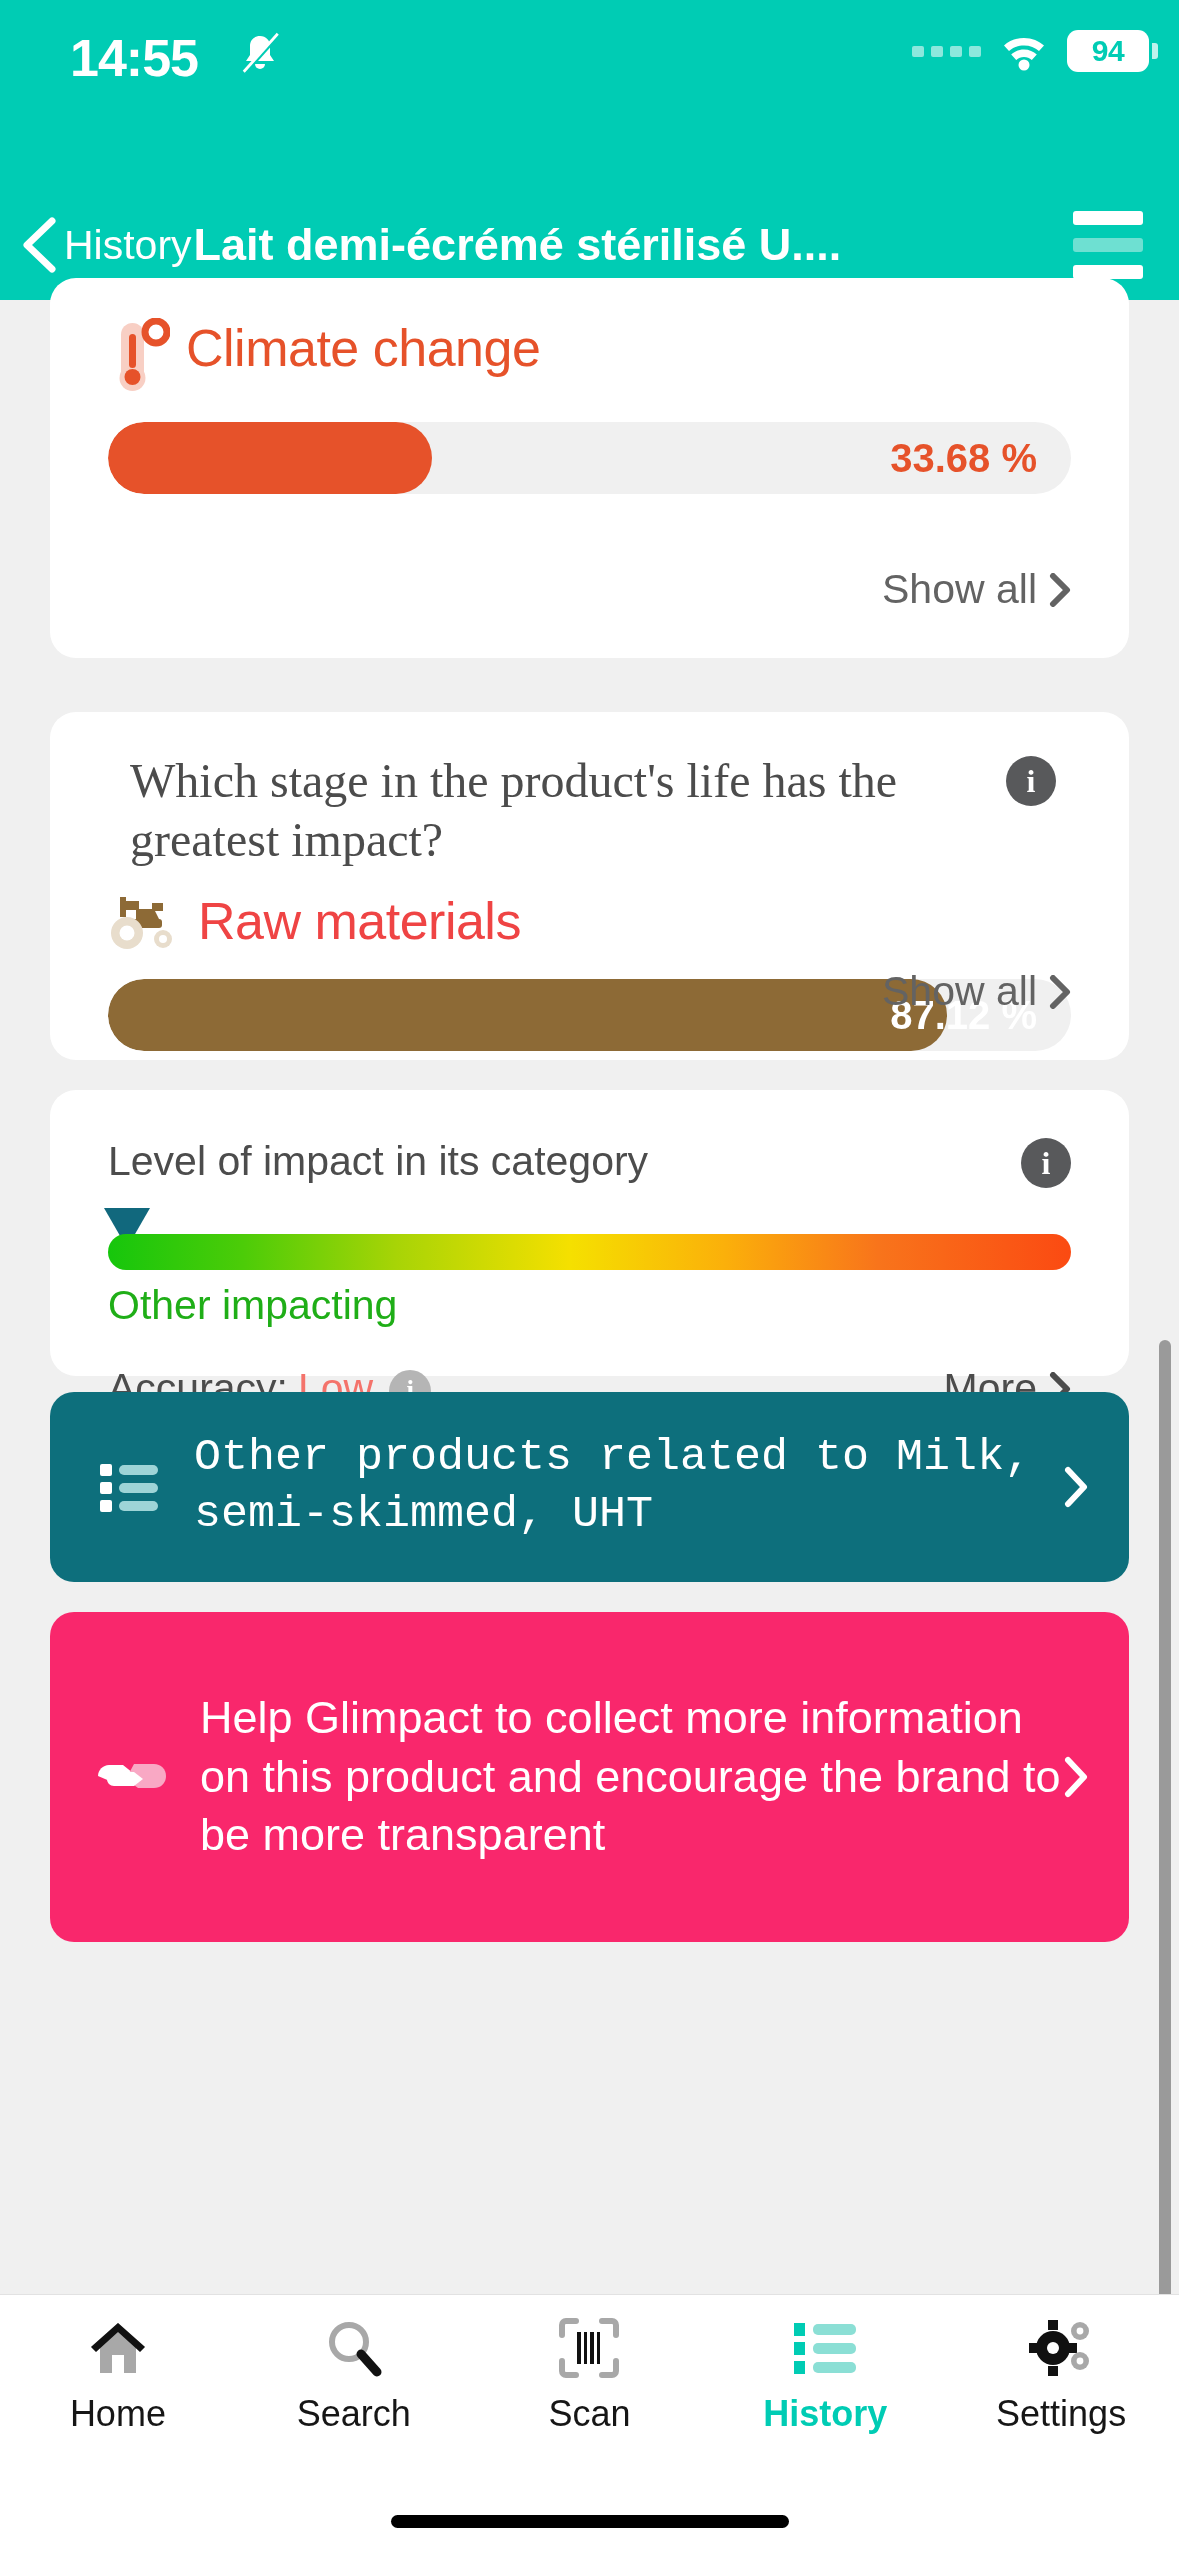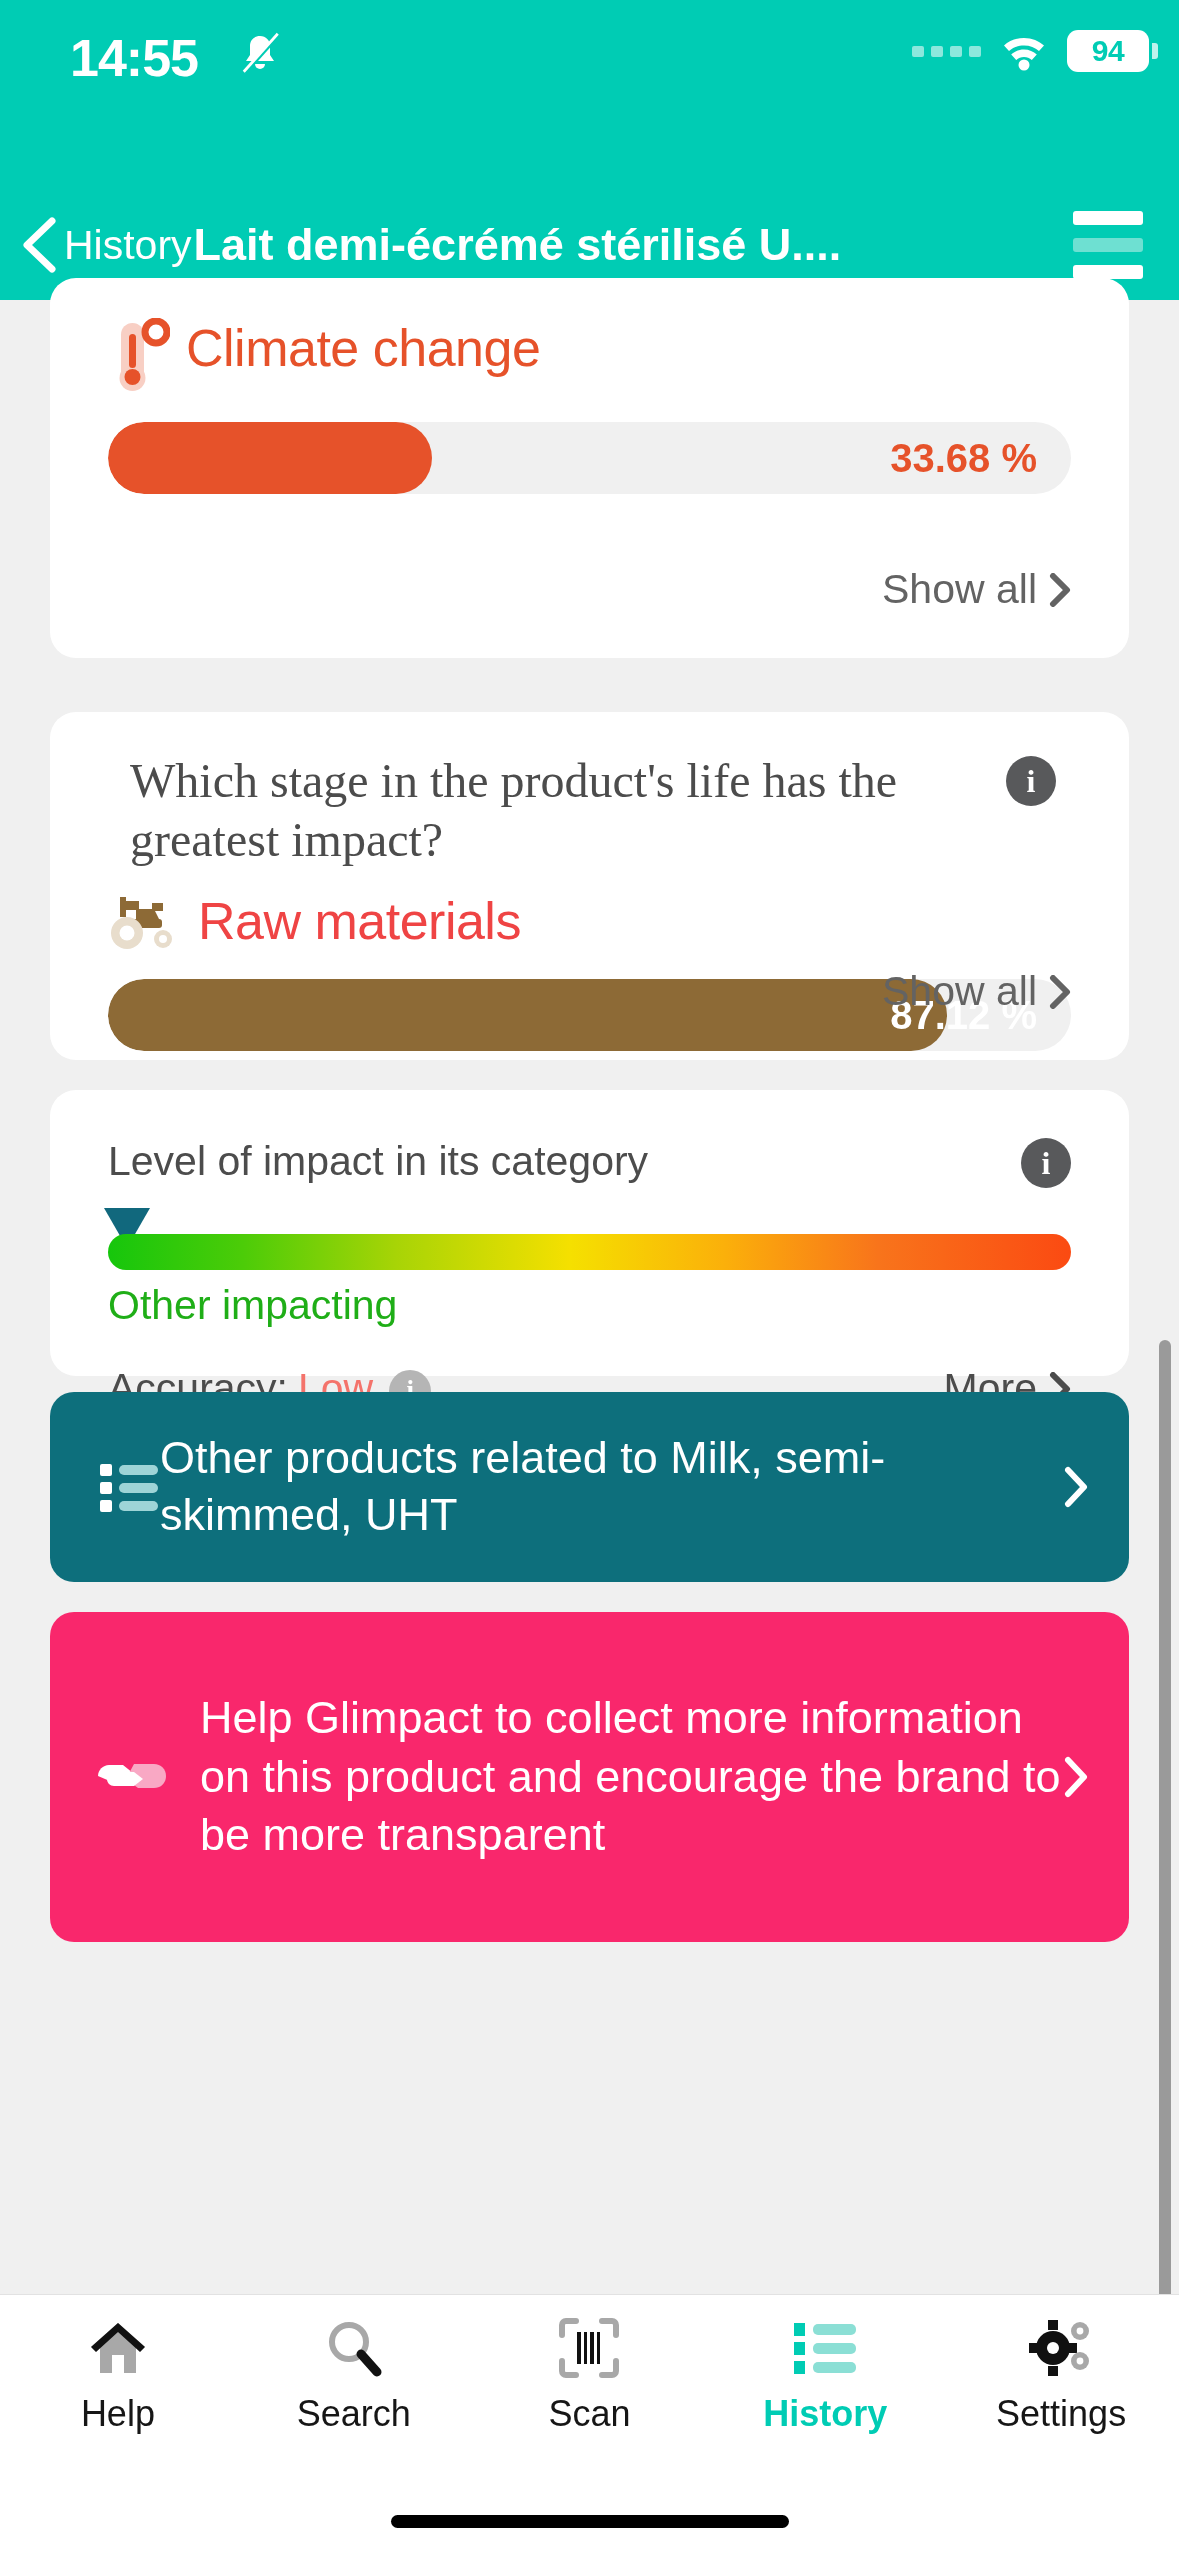--- a/index.html
+++ b/index.html
@@ -118,21 +118,21 @@
   .more-link { margin-left:auto; display:flex; align-items:center; gap:12px; }
   .more-link span { font-size:41px; color:#4c4c4c; }
 
   
   #banner-related {
     top:1092px; height:190px; background:#0d6f7c; border-radius:24px;
     display:flex; align-items:center;
   }
   .list-icon { width:62px; height:62px; margin-left:48px; flex:none; }
   .banner-text {
-    font-size:45px; color:#ffffff; line-height:1.26; flex:1;
+    font-size:45px; color:#ffffff; line-height:1.26; margin-left:34px; flex:1;font-family:Liberation Mono, monospace;
   }
   .chev-white { width:26px; height:42px; margin-right:40px; flex:none; }
 
   
   #banner-help {
     top:1312px; height:330px; background:#f9276c; border-radius:24px;
     display:flex; align-items:center;
   }
   .hand-icon { width:82px; height:62px; margin-left:44px; flex:none; }
   .banner-text-pink {
@@ -333,21 +333,21 @@
   <div class="tabbar">
     <div class="tabs">
 
       <div class="tab">
         <span class="ticon">
           <svg width="62" height="58" viewBox="0 0 62 58">
             <path d="M31 4 58 28h-9v26H37V36H25v18H13V28H4z" fill="#a8a8a8"></path>
             <path d="M31 4 58 28l-5 5-22-20L9 33l-5-5z" fill="#111111"></path>
           </svg>
         </span>
-        <span class="tlabel">Help</span>
+        <span class="tlabel">Home</span>
       </div>
 
       <div class="tab">
         <span class="ticon">
           <svg width="62" height="62" viewBox="0 0 62 62">
             <circle cx="26" cy="25" r="17" fill="none" stroke="#a8a8a8" stroke-width="6"></circle>
             <line x1="38" y1="37" x2="54" y2="55" stroke="#111111" stroke-width="9" stroke-linecap="round"></line>
           </svg>
         </span>
         <span class="tlabel">Search</span>

